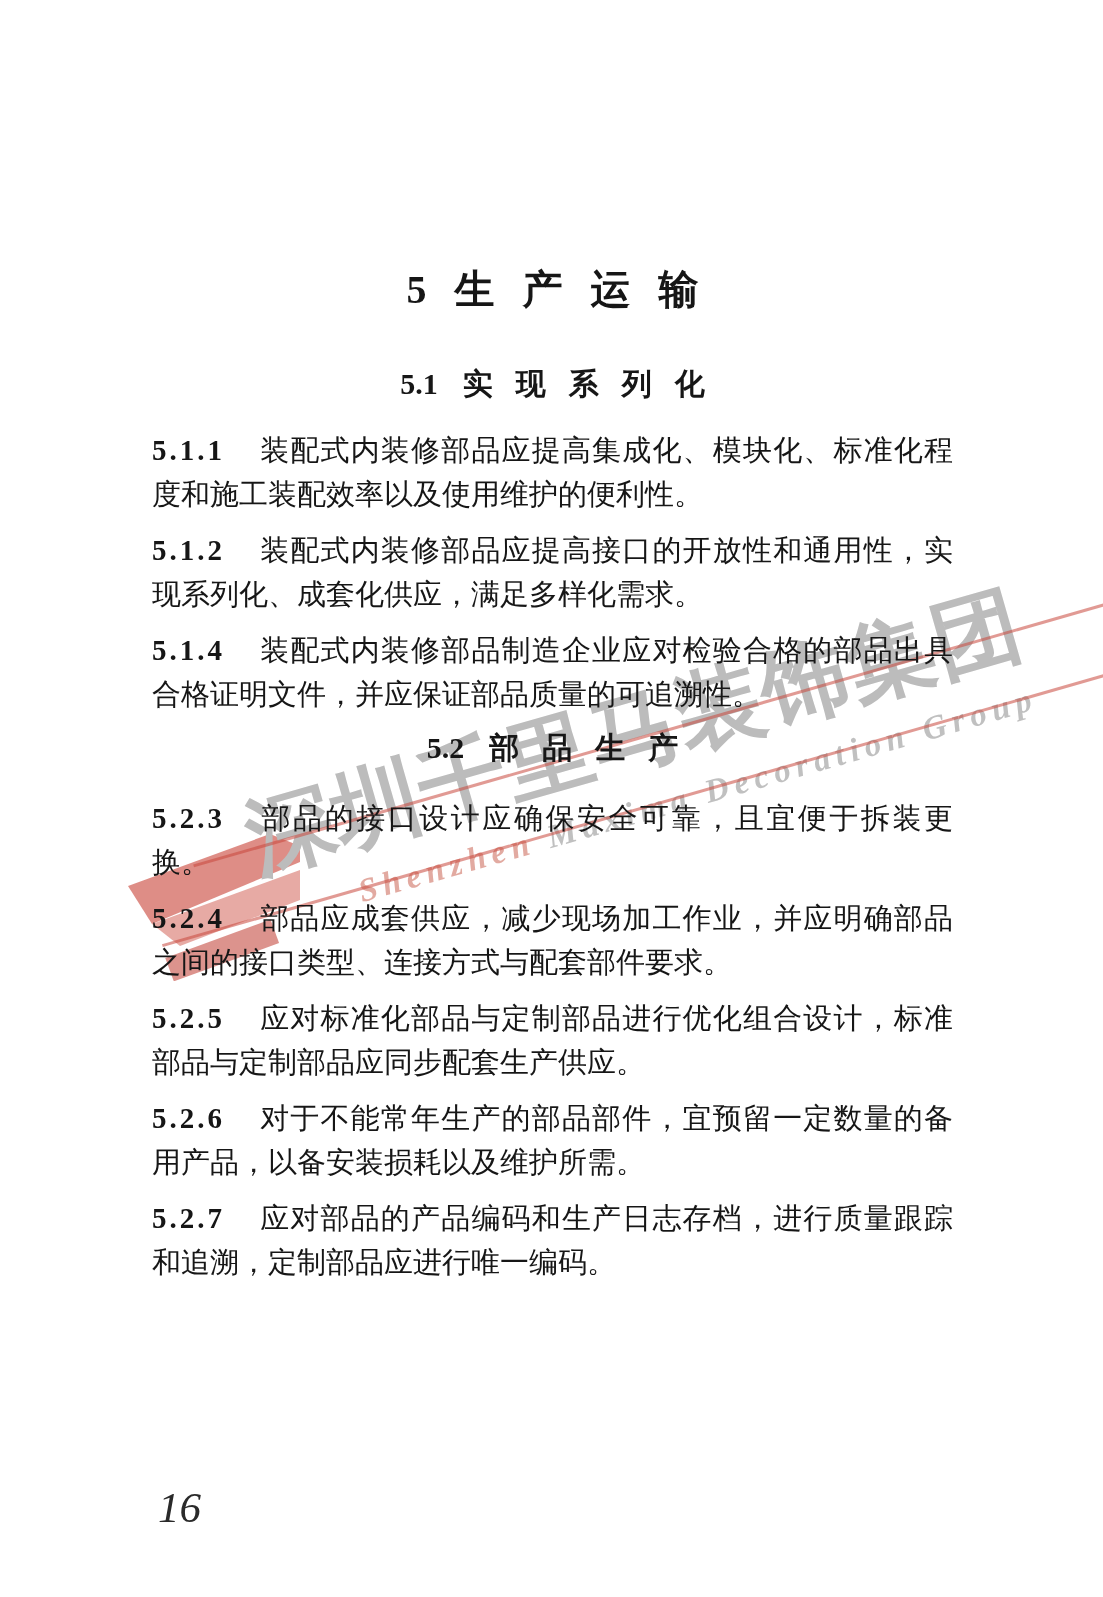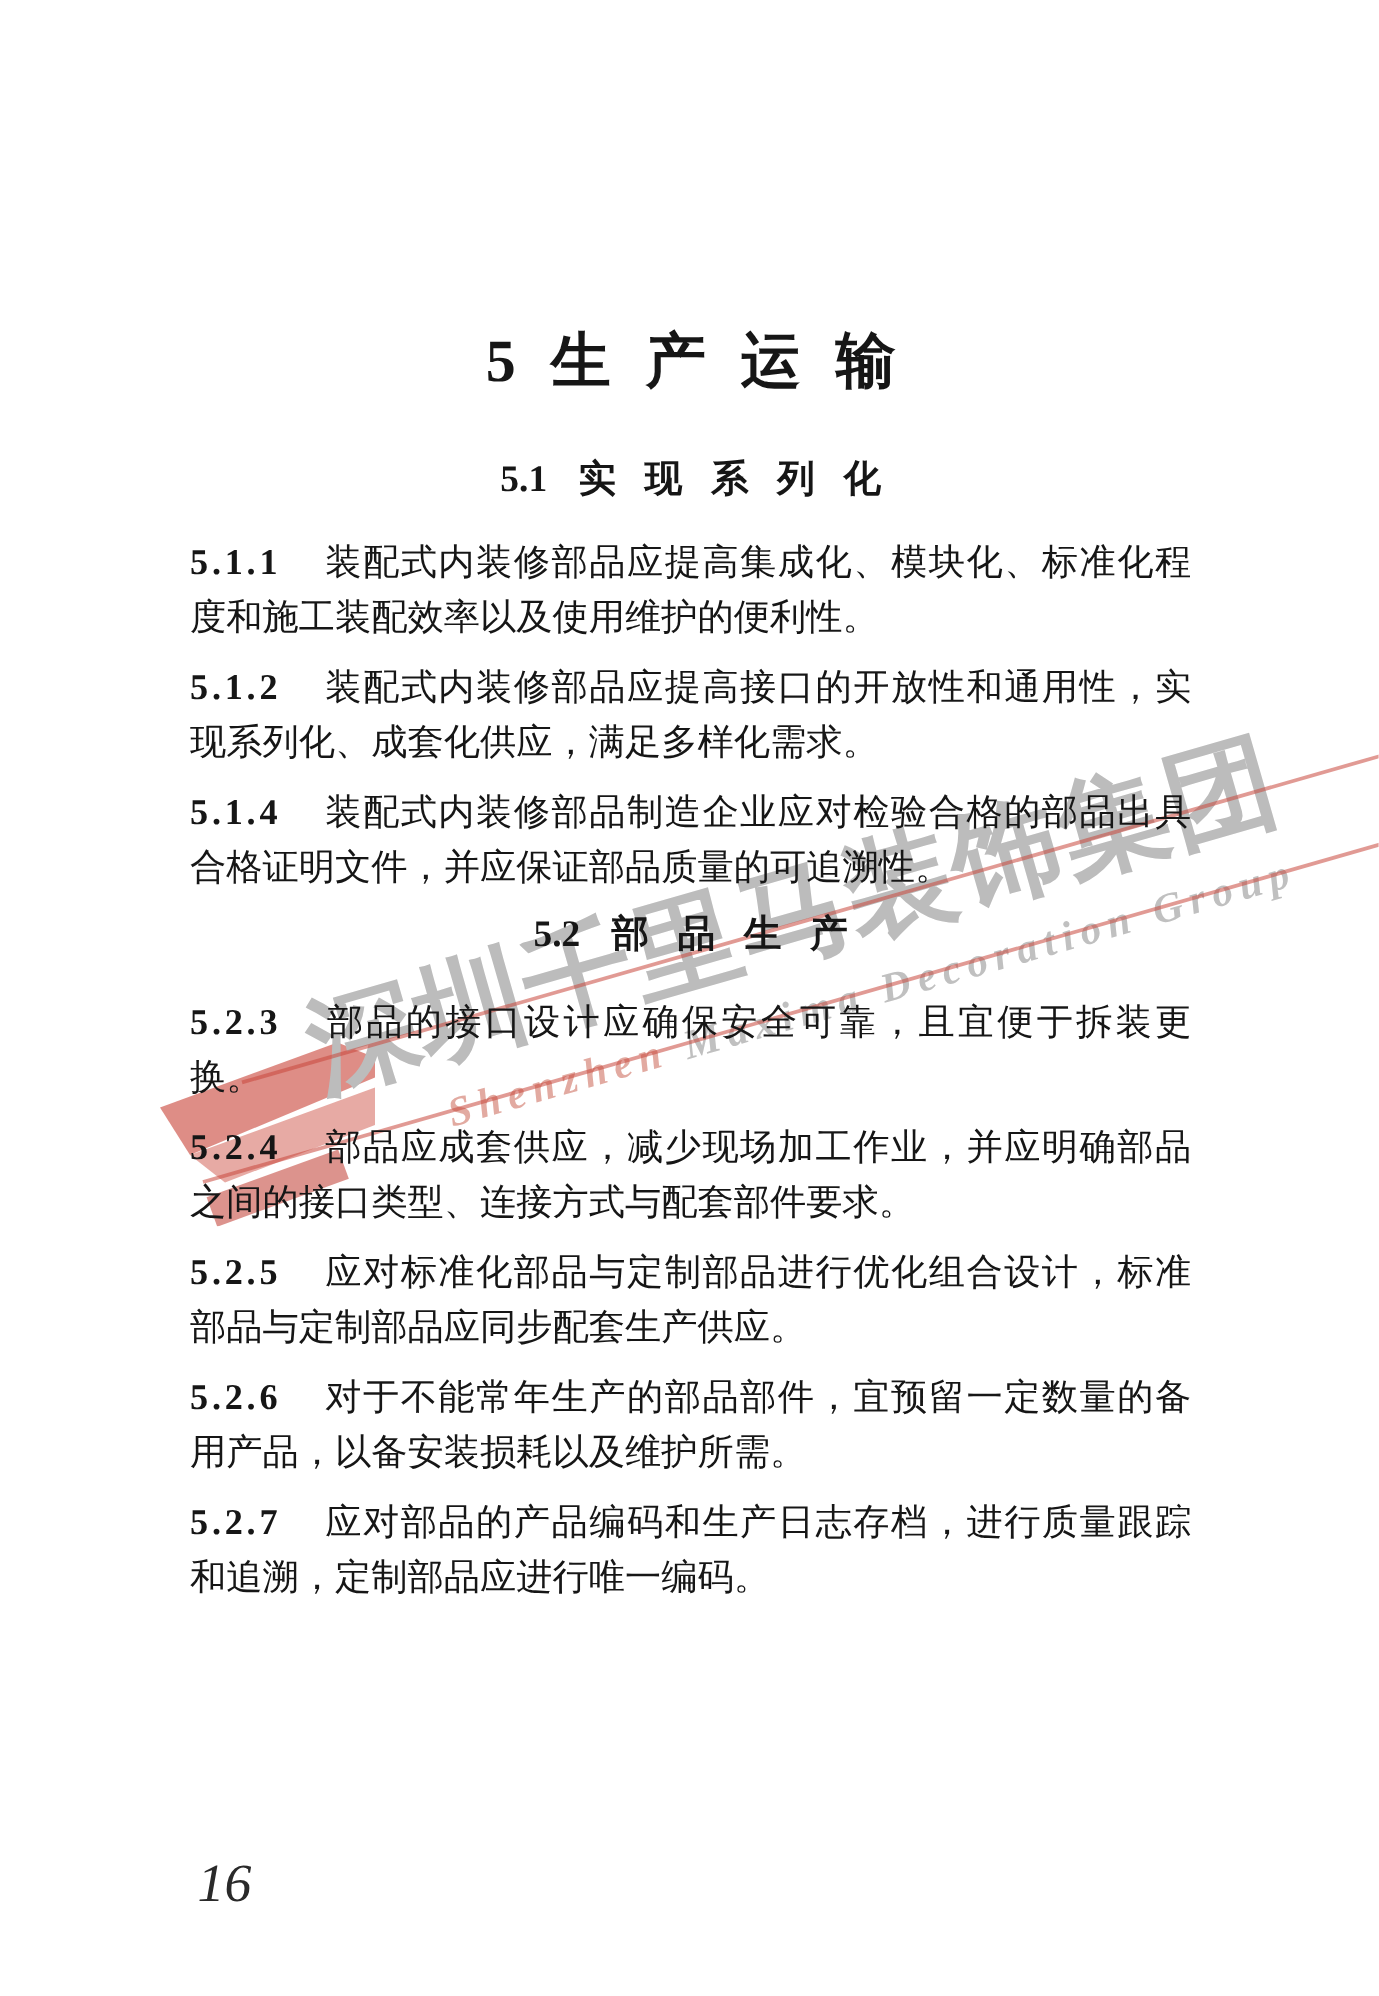--- a/index.html
+++ b/index.html
@@ -45,21 +45,21 @@
   .wm-strike.lower{left:-112px;top:122px;width:1010px;}
   .wm-logo{
     position:absolute;left:120px;top:826px;z-index:1;pointer-events:none;
   }
   
   .content{
     position:absolute;left:140px;top:0;width:825px;z-index:2;
   }
   h1.chapter{
     margin:266px 0 0 0;
-    font-size:48px;line-height:48px;
+    font-size:40px;line-height:48px;
     font-weight:bold;text-align:center;
     white-space:nowrap;
   }
   h1.chapter .n{margin-right:28px;}
   h1.chapter .t{letter-spacing:28px;margin-right:-28px;}
   h2.section{
     font-size:30px;line-height:36px;
     font-weight:bold;text-align:center;
     white-space:nowrap;
   }

